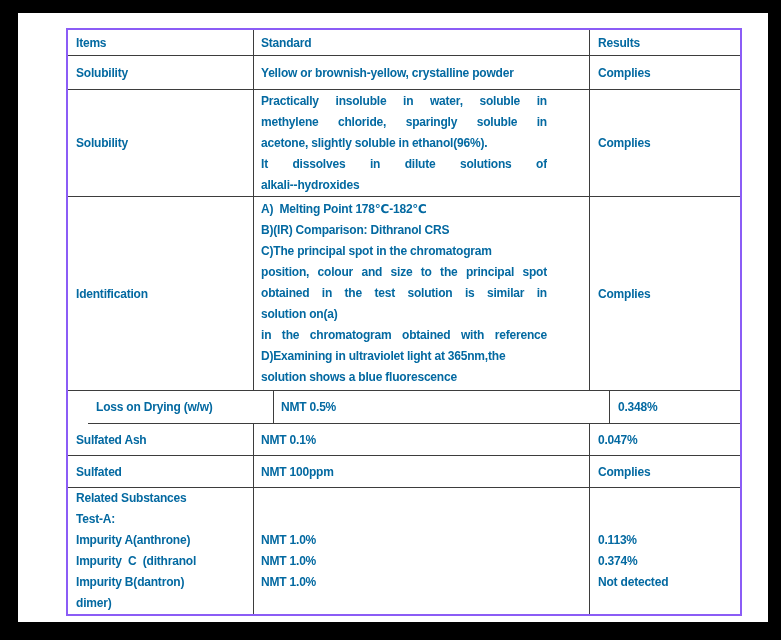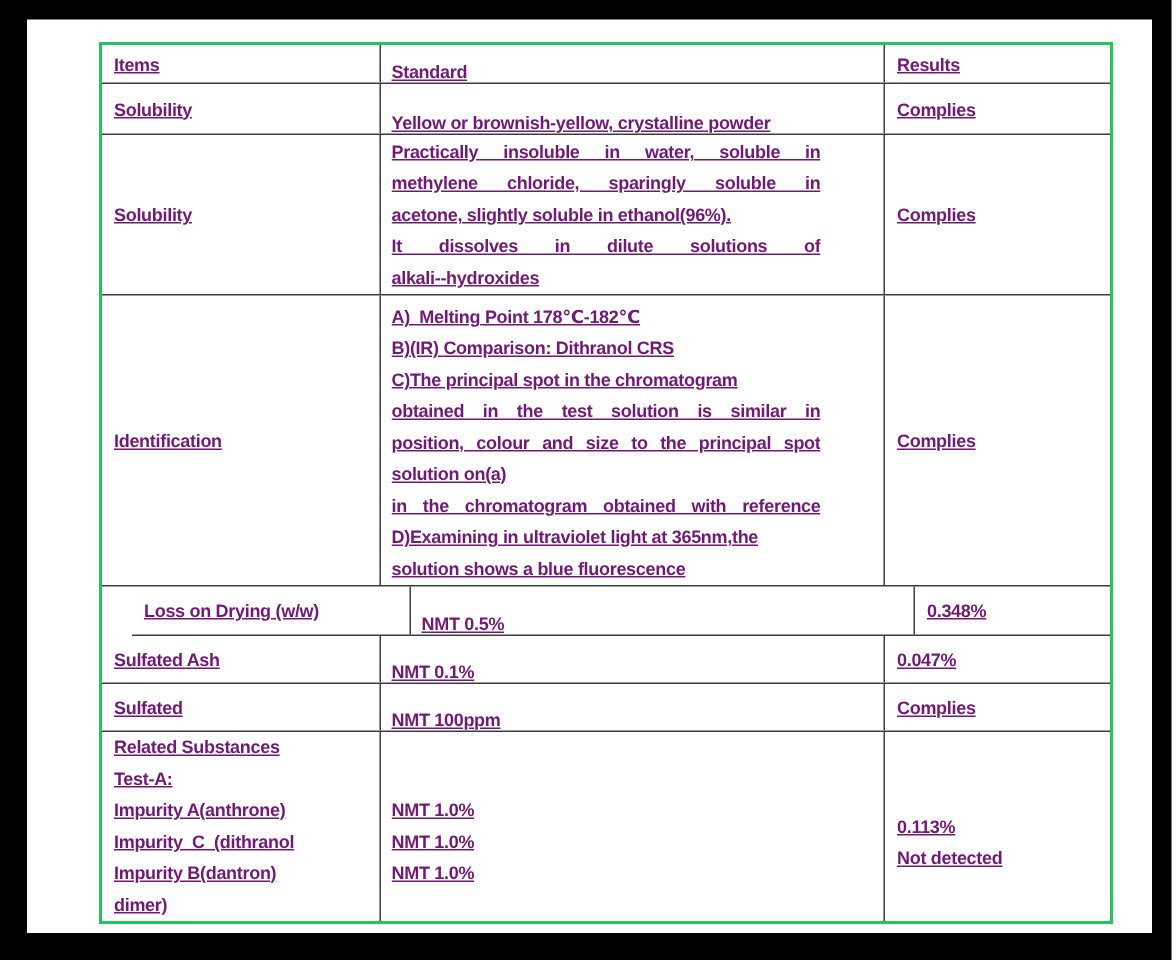--- a/index.html
+++ b/index.html
@@ -13,56 +13,55 @@
   .page {
     position: absolute;
     left: 18px; top: 13px;
     width: 750px; height: 609px;
     background: #ffffff;
   }
   .coa-table {
     position: absolute;
     left: 48px; top: 15px;
     width: 676px;
-    border: 2px solid #22c55e;
+    border: 2px solid #8b5cf6;
     background: #ffffff;
-    color: #701a75;
+    color: #0369a1;
     font-weight: bold;
     font-size: 12px;
     letter-spacing: -0.2px;
-    text-decoration: underline;
   }
   .row {
     display: grid;
     grid-template-columns: 186px 336px 150px;
     border-bottom: 1px solid #3d3d3d;
   }
   .row:last-child { border-bottom: none; }
   .cell {
     border-right: 1px solid #3d3d3d;
     display: flex;
     flex-direction: column;
     justify-content: center;
     padding: 0 8px;
     overflow: hidden;
   }
   .cell:last-child { border-right: none; }
-  .cell.c2 { padding: 0 42px 0 7px; justify-content: flex-end; }
+  .cell.c2 { padding: 0 42px 0 7px; }
   .cell > span { white-space: nowrap; }
 
   .h-head { height: 26px; }
   .h-desc { height: 34px; }
   .h-sol  { height: 107px; }
   .h-id   { height: 194px; }
   .h-lod  { height: 33px; margin-left: 20px; }
   .h-ash  { height: 32px; }
   .h-chl  { height: 32px; }
   .h-rel  { height: 126px; }
 
-  .row-related .cell { justify-content: center; }
+  .row-related .cell { justify-content: flex-end; }
 
   .line {
     height: 21px;
     line-height: 21px;
     white-space: pre;
     overflow: hidden;
   }
   .line.j {
     white-space: normal;
     text-align: justify;
@@ -121,22 +120,22 @@
     </div>
 
     <div class="row h-id">
       <div class="cell c1">
         <span>Identification</span>
       </div>
       <div class="cell c2">
         <div class="line">A)&nbsp; Melting Point 178℃-182℃</div>
         <div class="line">B)(IR) Comparison: Dithranol CRS</div>
         <div class="line">C)The principal spot in the chromatogram</div>
+        <div class="line j">position, colour and size to the principal spot</div>
         <div class="line j">obtained in the test solution is similar in</div>
-        <div class="line j">position, colour and size to the principal spot</div>
         <div class="line">solution on(a)</div>
         <div class="line j">in the chromatogram obtained with reference</div>
         <div class="line">D)Examining in ultraviolet light at 365nm,the</div>
         <div class="line">solution shows a blue fluorescence</div>
       </div>
       <div class="cell c3">
         <span>Complies</span>
       </div>
     </div>
 
@@ -190,19 +189,20 @@
         <div class="line"></div>
         <div class="line">NMT 1.0%</div>
         <div class="line">NMT 1.0%</div>
         <div class="line">NMT 1.0%</div>
         <div class="line"></div>
       </div>
       <div class="cell c3">
         <div class="line"></div>
         <div class="line"></div>
         <div class="line">0.113%</div>
+        <div class="line">0.374%</div>
         <div class="line">Not detected</div>
         <div class="line"></div>
       </div>
     </div>
 
   </div>
 </div>
 
 </body></html>

